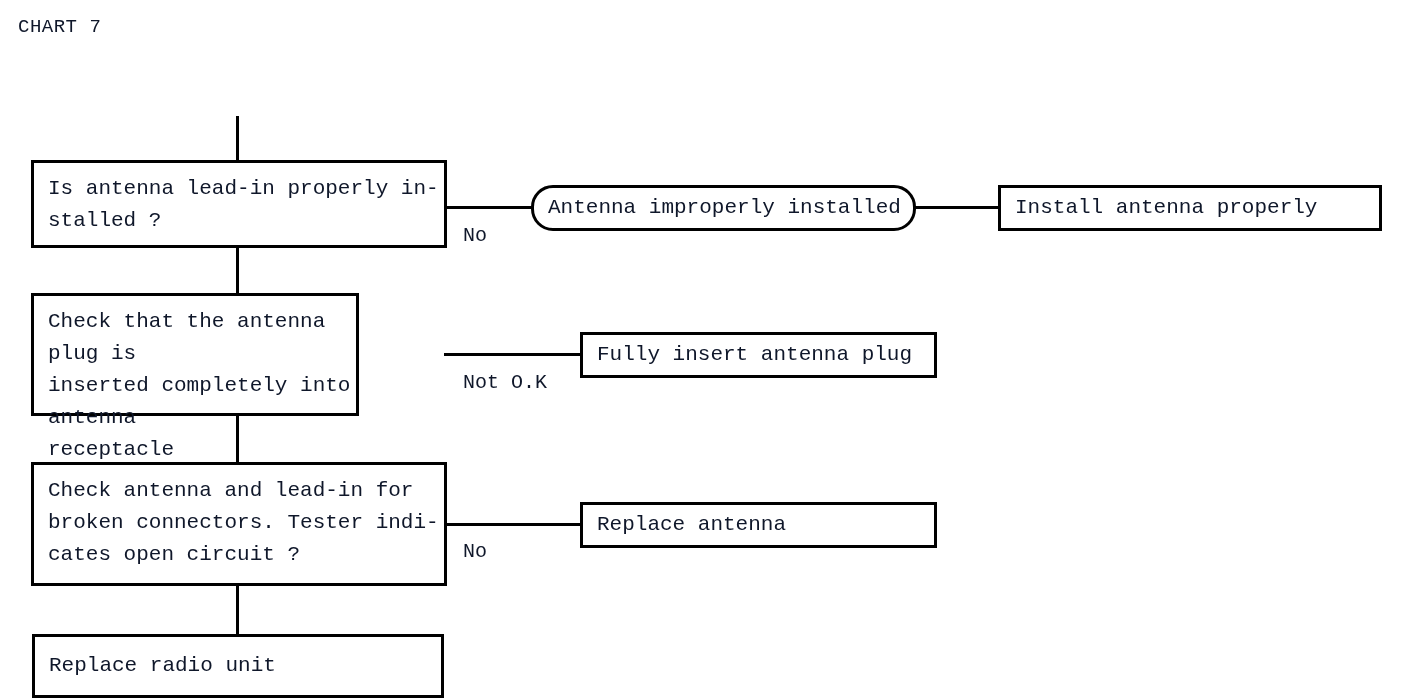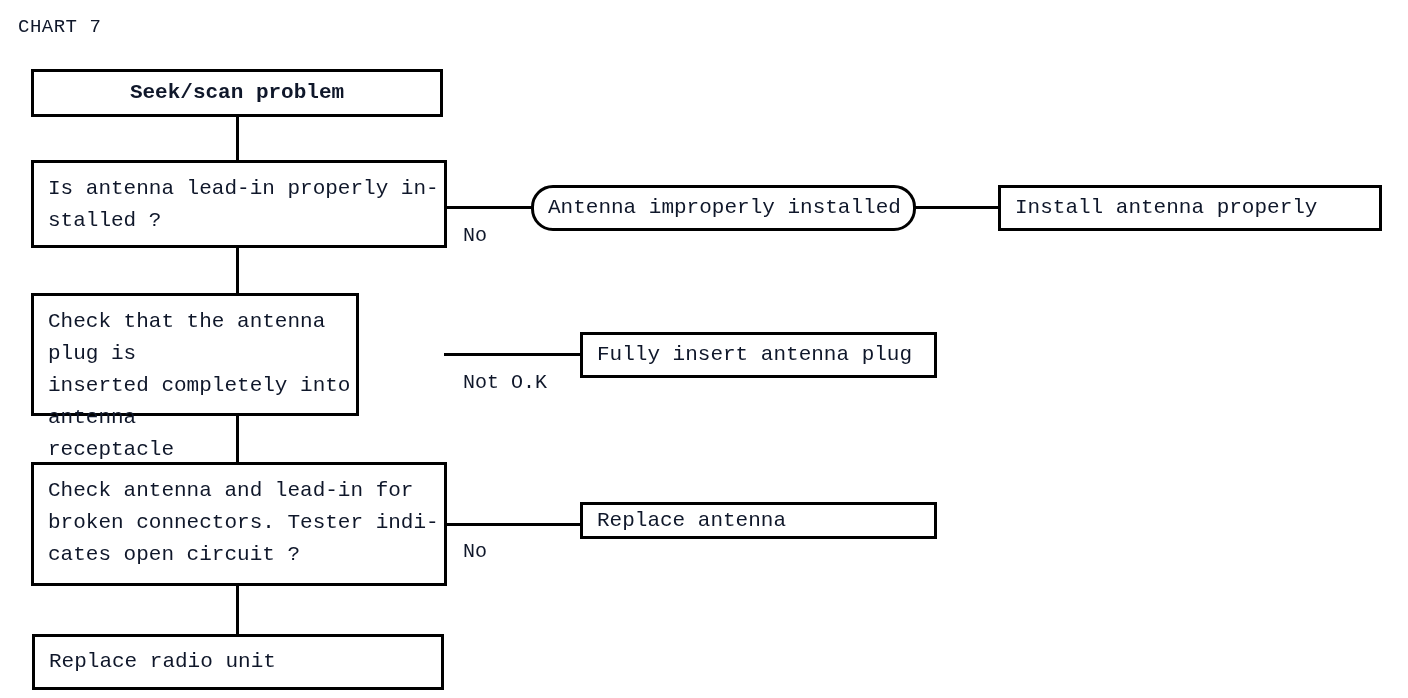--- a/index.html
+++ b/index.html
@@ -68,23 +68,20 @@
     margin-top: 47px;
   }
 </style>
 </head>
 <body>
 
 <div id="page">
 
   <div class="chart-title">CHART 7</div>
 
-  <div class="node center" style="left:31px; top:69px; width:412px; height:48px;">
-    <span class="txt">Seek/scan problem</span>
-  </div>
 
   <div class="vline" style="left:236px; top:116px; height:45px;"></div>
 
   <div class="node topalign" style="left:31px; top:160px; width:416px; height:88px;">
     <span class="txt">Is antenna lead-in properly in-
 stalled ?</span>
   </div>
 
   <div class="hline" style="left:444px; top:206px; width:90px;"></div>
   <div class="edge-label" style="left:463px; top:178px;">No</div>
@@ -120,24 +117,24 @@
 
   <div class="node topalign" style="left:31px; top:462px; width:416px; height:124px;">
     <span class="txt">Check antenna and lead-in for
 broken connectors. Tester indi-
 cates open circuit ?</span>
   </div>
 
   <div class="hline" style="left:444px; top:523px; width:139px;"></div>
   <div class="edge-label" style="left:463px; top:494px;">No</div>
 
-  <div class="node" style="left:580px; top:502px; width:357px; height:37px;">
+  <div class="node" style="left:580px; top:502px; width:357px; height:46px;">
     <span class="txt">Replace antenna</span>
   </div>
 
   <div class="vline" style="left:236px; top:585px; height:50px;"></div>
   <div class="edge-label" style="left:182px; top:595px;">Yes</div>
 
-  <div class="node" style="left:32px; top:634px; width:412px; height:56px;">
+  <div class="node" style="left:32px; top:634px; width:412px; height:64px;">
     <span class="txt">Replace radio unit</span>
   </div>
 
 </div>
 
 </body></html>

